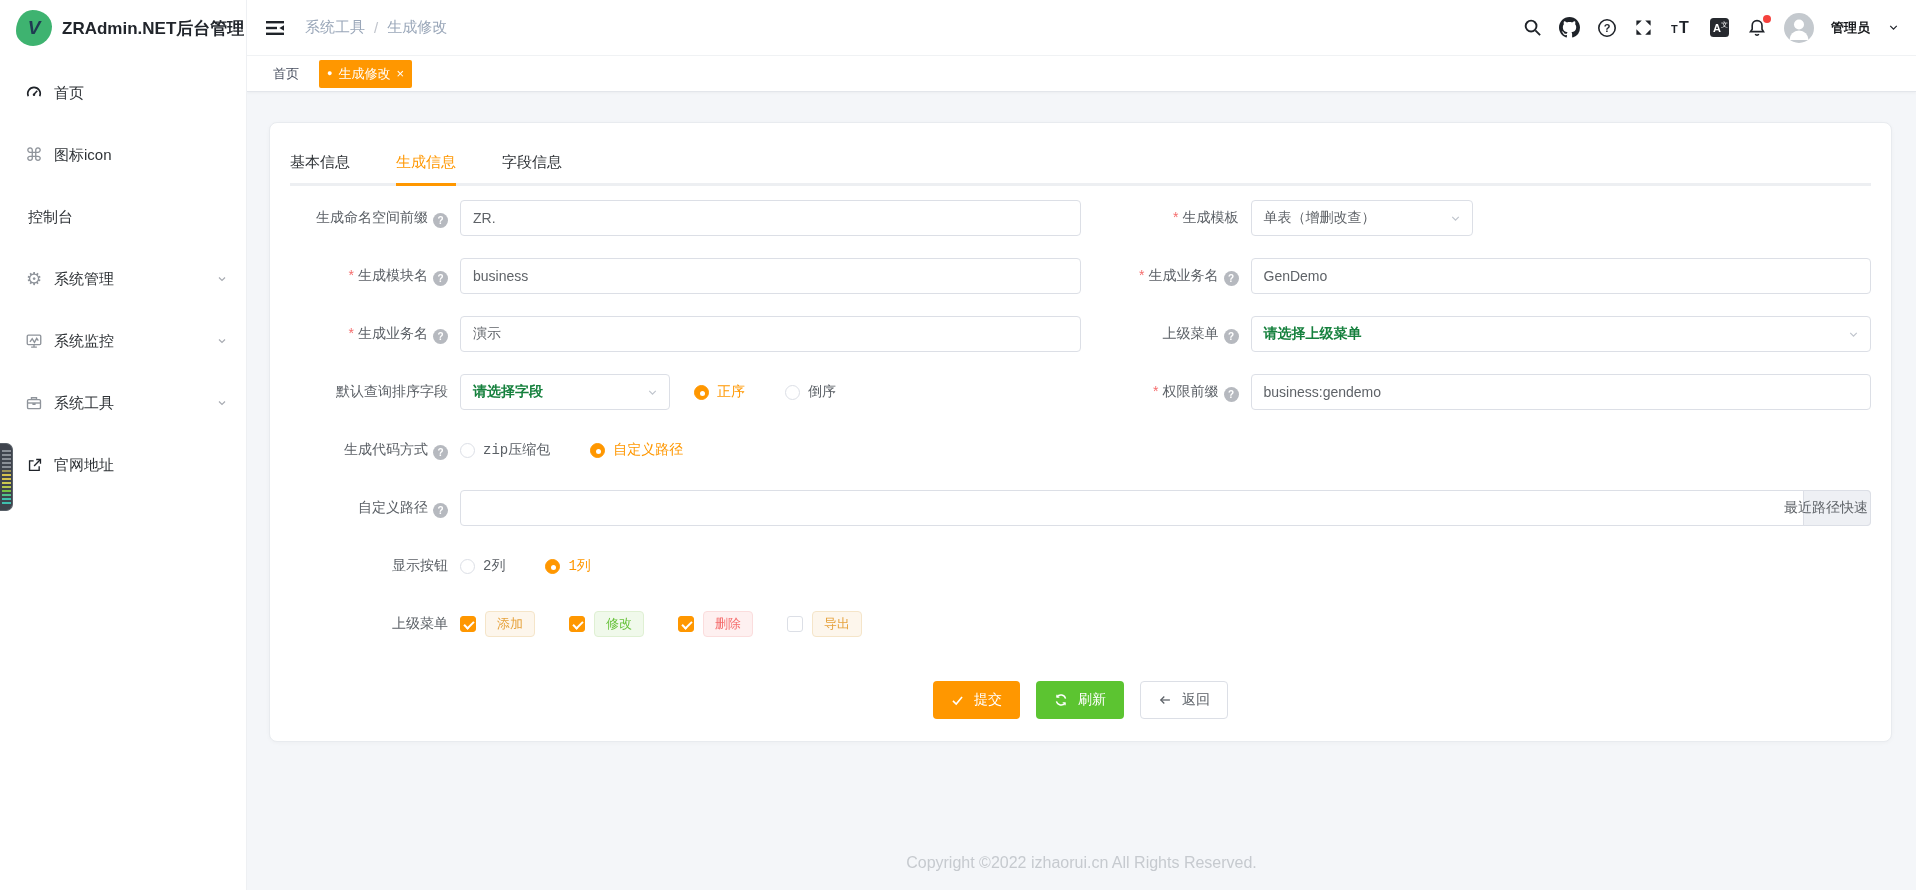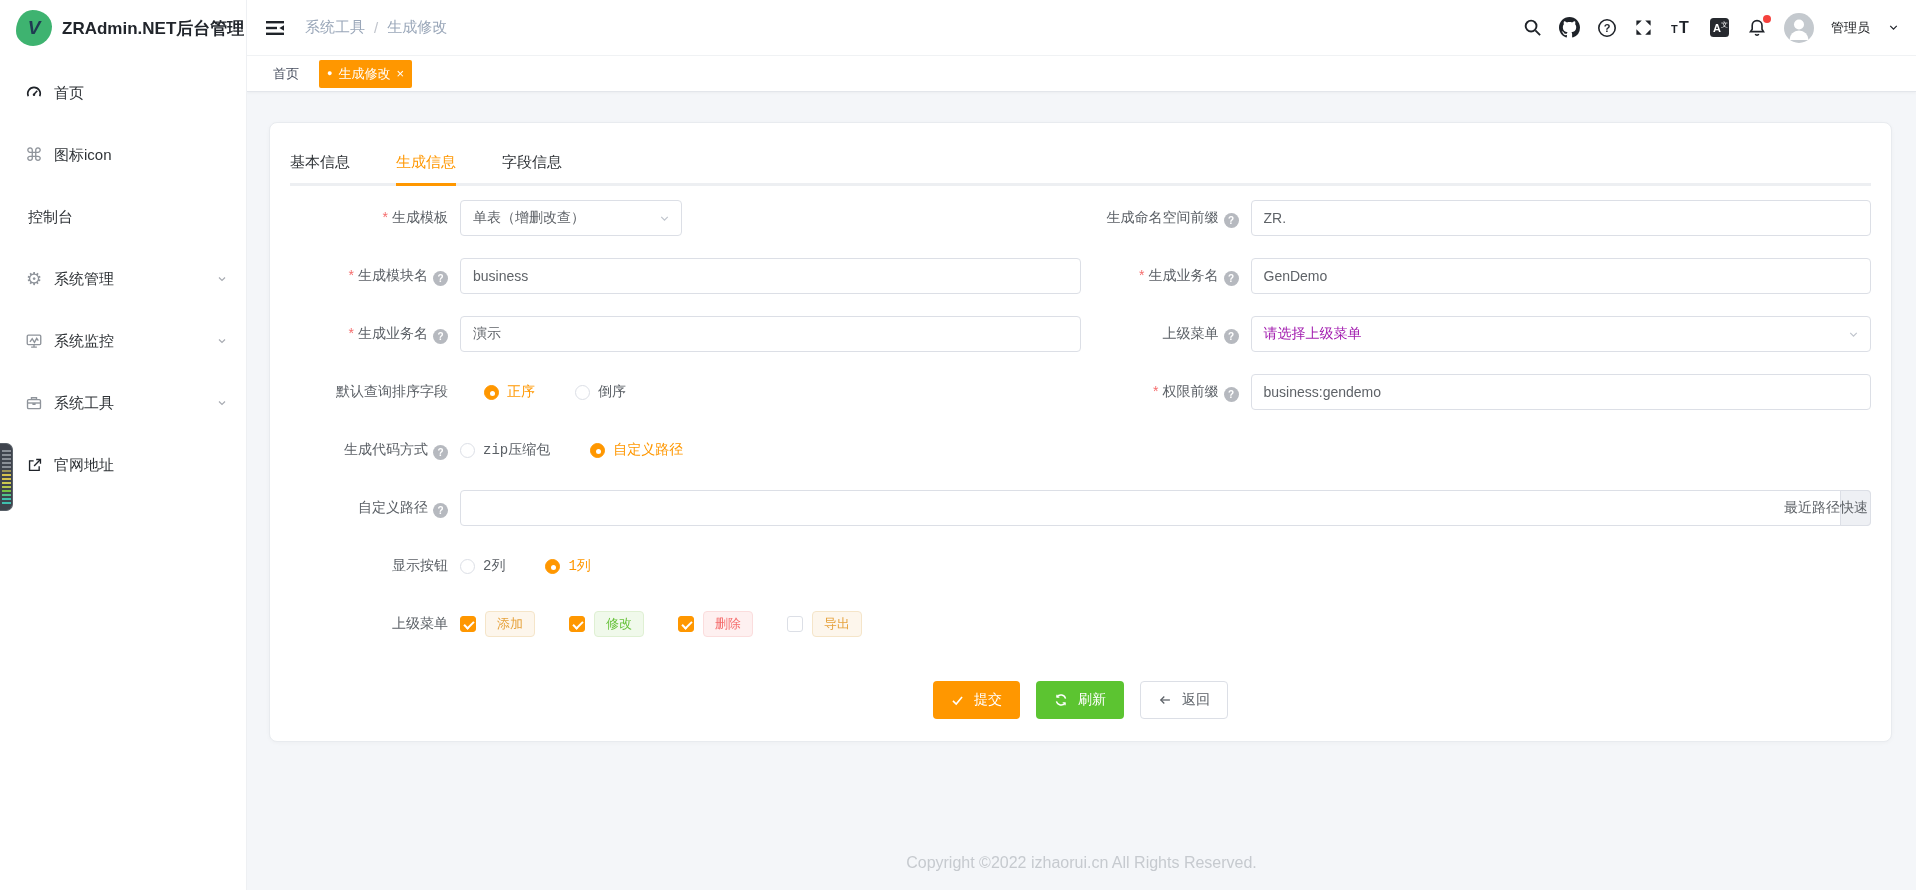--- a/index.html
+++ b/index.html
@@ -28,21 +28,21 @@
 
   .topbar { height:56px; background:#fff; display:flex; align-items:center; padding:0 16px 0 18px; border-bottom:1px solid #f1f3f5; }
   .collapse-btn { margin-right:20px; display:inline-flex; cursor:pointer; color:#1f2329; }
   .breadcrumb { display:flex; align-items:center; gap:9px; font-size:15px; color:#9aa7b9; }
   .crumb { cursor:pointer; }
   .crumb-sep { color:#c0c4cc; }
   .topbar-right { margin-left:auto; display:flex; align-items:center; gap:17px; color:#1f2329; }
   .tb-icon { display:inline-flex; align-items:center; justify-content:center; cursor:pointer; position:relative; }
   .badge-dot { position:absolute; top:-3px; right:-4px; width:8px; height:8px; border-radius:50%; background:#f5413d; }
   .avatar { width:30px; height:30px; border-radius:50%; background:#c4c9ce; display:inline-flex; align-items:center; justify-content:center; overflow:hidden; cursor:pointer; }
-  .user-name { font-size:13px; font-weight:400; color:#16181b; cursor:pointer; }
+  .user-name { font-size:13px; font-weight:700; color:#16181b; cursor:pointer; }
 
   .tagsbar { height:36px; background:#fff; border-bottom:1px solid #e3e6eb; box-shadow:0 1px 3px rgba(0,0,0,.04); display:flex; align-items:center; padding-left:22px; gap:16px; position:relative; z-index:2; }
   .tag-chip { font-size:13px; color:#495060; display:inline-flex; align-items:center; gap:6px; padding:5px 4px; cursor:pointer; }
   .tag-chip.active { background:#ff9700; color:#fff; border-radius:2px; padding:5px 8px; }
   .tag-dot { font-size:9px; line-height:1; }
   .tag-close { font-size:13px; line-height:1; cursor:pointer; }
 
   
   .content { flex:1; overflow:hidden; }
   .card { margin:30px 24px 0 22px; height:620px; background:#fff; border:1px solid #e8ebef; border-radius:8px; box-shadow:0 1px 4px rgba(0,0,0,.03); padding:20px 20px 0; }
@@ -60,21 +60,21 @@
   .req { color:#f56c6c; margin-right:4px; }
   .help-icon { display:inline-block; width:15px; height:15px; border-radius:50%; background:#b6b9bf; color:#fff; font-size:10px; font-weight:700; line-height:15px; text-align:center; margin-left:5px; vertical-align:-2px; cursor:pointer; }
   .ctl { flex:1; display:flex; align-items:center; }
 
   .input { height:36px; width:100%; border:1px solid #dcdfe6; border-radius:4px; padding:0 12px; font-size:14px; color:#5f6368; background:#fff; outline:none; font-family:inherit; }
   .input::placeholder { color:#bfc4cc; }
   .select { height:36px; border:1px solid #dcdfe6; border-radius:4px; padding:0 10px 0 12px; font-size:14px; color:#5f6368; background:#fff; display:flex; align-items:center; justify-content:space-between; cursor:pointer; }
   .select.w222 { width:222px; flex:none; }
   .select.w210 { width:210px; flex:none; }
   .select.grow { flex:1; }
-  .select .sel-text.placeholder { color:#a21caf; }
+  .select .sel-text.placeholder { color:#15803d;font-weight:bold; }
   .sel-arrow { color:#bfc4cc; display:inline-flex; margin-left:8px; }
 
   .radio { display:inline-flex; align-items:center; gap:8px; cursor:pointer; }
   .radio + .radio { margin-left:40px; }
   .radio-dot { width:15px; height:15px; border-radius:50%; border:1px solid #dcdfe6; background:#fff; position:relative; flex-shrink:0; }
   .radio.checked .radio-dot { background:#ff9700; border-color:#ff9700; }
   .radio.checked .radio-dot::after { content:""; position:absolute; left:5px; top:5px; width:5px; height:5px; border-radius:50%; background:#fff; }
   .radio-label { font-size:14px; color:#5b6066;font-family:Liberation Mono, monospace; }
   .radio.checked .radio-label { color:#ff9700; }
   .ml24 { margin-left:24px; }
@@ -82,21 +82,21 @@
   .cb-group { display:inline-flex; align-items:center; gap:9px; margin-right:34px; }
   .checkbox { width:16px; height:16px; border-radius:3px; border:1px solid #dcdfe6; background:#fff; position:relative; cursor:pointer; flex-shrink:0; }
   .checkbox.checked { background:#ff9700; border-color:#ff9700; }
   .checkbox.checked::after { content:""; position:absolute; left:5px; top:2px; width:4px; height:8px; border:solid #fff; border-width:0 2px 2px 0; transform:rotate(45deg); }
   .btn-tag { height:26px; padding:0 11px; border-radius:4px; font-size:13px; display:inline-flex; align-items:center; }
   .tag-orange { color:#e6a23c; background:#fdf6ec; border:1px solid #f5e5c9; }
   .tag-green  { color:#67c23a; background:#f0f9eb; border:1px solid #dff0d3; }
   .tag-red    { color:#f56c6c; background:#fef0f0; border:1px solid #fbdddd; }
 
   .path-wrap { position:relative; flex:1; }
-  .path-append { position:absolute; right:0; top:0; bottom:0; width:31px; background:#eef0f4; border:1px solid #dcdfe6; border-radius:0 4px 4px 0; display:flex; align-items:center; justify-content:flex-end; cursor:pointer;text-align:center; }
+  .path-append { position:absolute; right:0; top:0; bottom:0; width:68px; background:#eef0f4; border:1px solid #dcdfe6; border-radius:0 4px 4px 0; display:flex; align-items:center; justify-content:flex-end; cursor:pointer;text-align:center; }
   .path-append span { white-space:nowrap; font-size:14px; color:#5f6368; margin-right:2px; }
 
   .actions { display:flex; justify-content:center; gap:16px; margin-top:28px; }
   .btn { height:38px; padding:0 17px; border-radius:4px; font-size:14px; display:inline-flex; align-items:center; gap:10px; border:1px solid transparent; cursor:pointer; font-family:inherit; }
   .btn-submit { background:#ff9700; color:#fff; }
   .btn-refresh { background:#5cc431; color:#fff; }
   .btn-back { background:#fff; border-color:#dcdfe6; color:#5b6066; }
   .btn svg { flex-shrink:0; }
 
   .footer { text-align:center; color:#c6cacf; font-size:16px; margin-top:112px; }
@@ -300,45 +300,45 @@
           <span class="panel-tab">基本信息</span>
           <span class="panel-tab active">生成信息</span>
           <span class="panel-tab">字段信息</span>
         </div>
 
         <div class="form">
           <div class="form-grid">
 
             <div class="form-row">
               <span class="form-label">
+                <span>生成命名空间前缀</span><span class="help-icon">?</span>
+              </span>
+              <span class="ctl">
+                <input class="input" value="ZR." style="">
+              </span>
+            </div>
+
+            <div class="form-row">
+              <span class="form-label">
                 <span class="req">*</span><span>生成模板</span>
               </span>
               <span class="ctl">
                 <span class="select w222">
                   <span class="sel-text">单表（增删改查）</span>
                   <span class="sel-arrow">
                       <svg width="13" height="13" viewBox="0 0 24 24" fill="none" stroke="currentColor" stroke-width="2.2">
                         <polyline points="6 9 12 15 18 9"></polyline>
                       </svg>
                     </span>
                 </span>
               </span>
             </div>
 
             <div class="form-row">
               <span class="form-label">
-                <span>生成命名空间前缀</span><span class="help-icon">?</span>
-              </span>
-              <span class="ctl">
-                <input class="input" value="ZR." style="">
-              </span>
-            </div>
-
-            <div class="form-row">
-              <span class="form-label">
                 <span class="req">*</span><span>生成模块名</span><span class="help-icon">?</span>
               </span>
               <span class="ctl">
                 <input class="input" value="business" style="">
               </span>
             </div>
 
             <div class="form-row">
               <span class="form-label">
                 <span class="req">*</span><span>生成业务名</span><span class="help-icon">?</span>
@@ -371,20 +371,28 @@
                     </span>
                 </span>
               </span>
             </div>
 
             <div class="form-row">
               <span class="form-label">
                 <span>默认查询排序字段</span>
               </span>
               <span class="ctl">
+                <span class="select w210">
+                  <span class="sel-text placeholder">请选择字段</span>
+                  <span class="sel-arrow">
+                      <svg width="13" height="13" viewBox="0 0 24 24" fill="none" stroke="currentColor" stroke-width="2.2">
+                        <polyline points="6 9 12 15 18 9"></polyline>
+                      </svg>
+                    </span>
+                </span>
                 <span class="radio checked ml24">
                   <span class="radio-dot"></span>
                   <span class="radio-label">正序</span>
                 </span>
                 <span class="radio">
                   <span class="radio-dot"></span>
                   <span class="radio-label">倒序</span>
                 </span>
               </span>
             </div>

